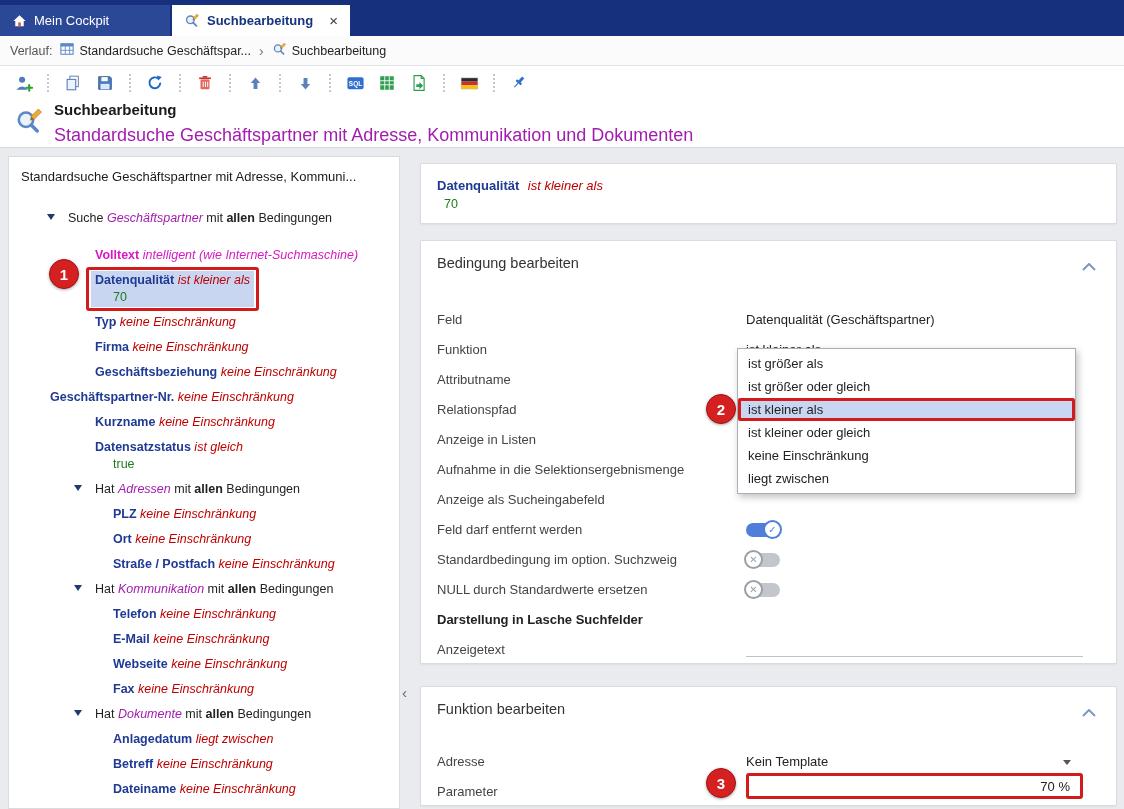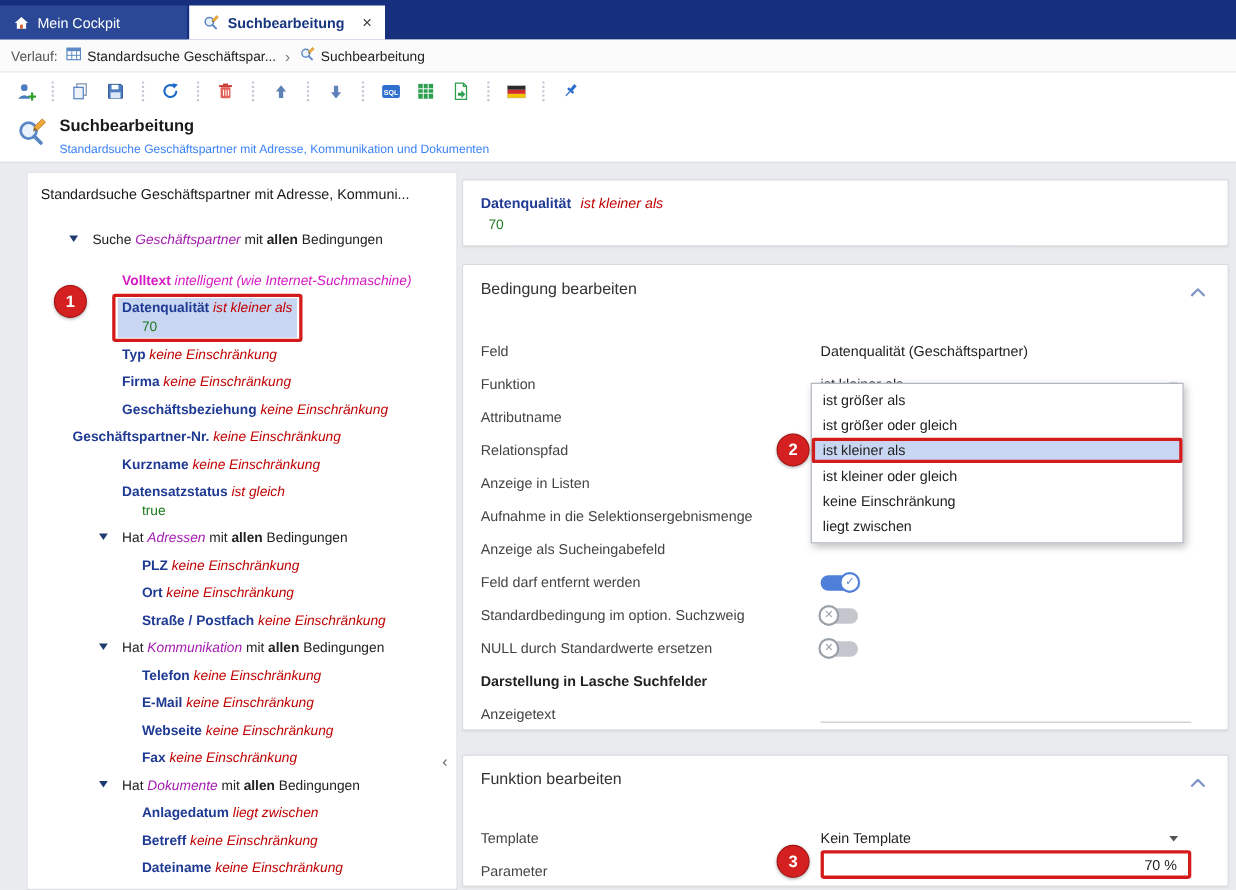--- a/index.html
+++ b/index.html
@@ -21,24 +21,24 @@
   .bc-sep{color:#777;font-size:14px}
 
   
   .toolbar{position:absolute;top:66px;left:0;right:0;height:34px;background:#fff;display:flex;align-items:center;padding:0 10px;gap:6px}
   .tb-btn{width:26px;height:26px;display:flex;align-items:center;justify-content:center;border-radius:3px;cursor:pointer}
   .tb-sep{height:18px;border-left:2px dotted #c3c9d4;margin:0 5px}
 
   
   .page-header{position:absolute;top:100px;left:0;right:0;height:48px;background:#fff;border-bottom:1px solid #d5d8dc;display:flex;align-items:center;gap:10px;padding:0 14px}
   .ph-title{font-size:15px;font-weight:bold;color:#1a1a1a}
-  .ph-sub{font-size:11px;color:#3b82f6;margin-top:7px}
-
-  
-  .left-panel{position:absolute;left:24px;top:156px;width:392px;bottom:0;background:#fff;border:1px solid #d9dbde;padding-top:12px;overflow:hidden}
+  .ph-sub{font-size:18px;color:#a21caf;margin-top:7px}
+
+  
+  .left-panel{position:absolute;left:8px;top:156px;width:392px;bottom:0;background:#fff;border:1px solid #d9dbde;padding-top:12px;overflow:hidden}
   .tree-title{font-size:13px;color:#1a1a1a;padding:0 12px;margin-bottom:22px;white-space:nowrap}
   .tree-row{position:relative;font-size:12.5px;line-height:17px;padding-top:3px;padding-bottom:3px;white-space:nowrap;cursor:pointer}
   .gap{margin-bottom:12px}
   .tw-arrow{position:absolute;top:8px;width:0;height:0;border-left:4.5px solid transparent;border-right:4.5px solid transparent;border-top:6px solid #1f3a6e;cursor:pointer}
   .tree-content{display:inline-block;position:relative;padding:1px 4px}
   .tree-content.sel{background:#c9d6f2}
   .ann-ring{position:absolute;top:-4px;bottom:-4px;left:-5px;right:-5px;border:3px solid #d41b1b;border-radius:3px;pointer-events:none}
   .t-g{color:#222}.t-gi{color:#a21caf;font-style:italic}.t-gb{color:#222;font-weight:bold}
   .t-f{color:#1f3a93;font-weight:bold}
   .t-c{color:#c00000;font-style:italic}
@@ -386,21 +386,21 @@
 
   <div class="card function-card">
     <div class="card-title">Funktion bearbeiten</div>
     <span class="card-chevron">
       <svg width="14" height="8" viewBox="0 0 14 8">
           <polyline points="1,7 7,1 13,7" fill="none" stroke="#7d96c4" stroke-width="2"></polyline>
         </svg>
     </span>
     <div class="form-rows func-rows" id="function-rows">
         <div class="form-row">
-          <span class="f-label">Template</span>
+          <span class="f-label">Adresse</span>
           <div class="f-ctl">
             <div class="f-select"><span class="f-val">Kein Template</span><span class="f-caret"></span></div>
           </div>
         </div>
         <div class="form-row">
           <span class="f-label">Parameter</span>
           <div class="f-ctl">
             <div class="param-box">
               <span>70 %</span>
             </div>

